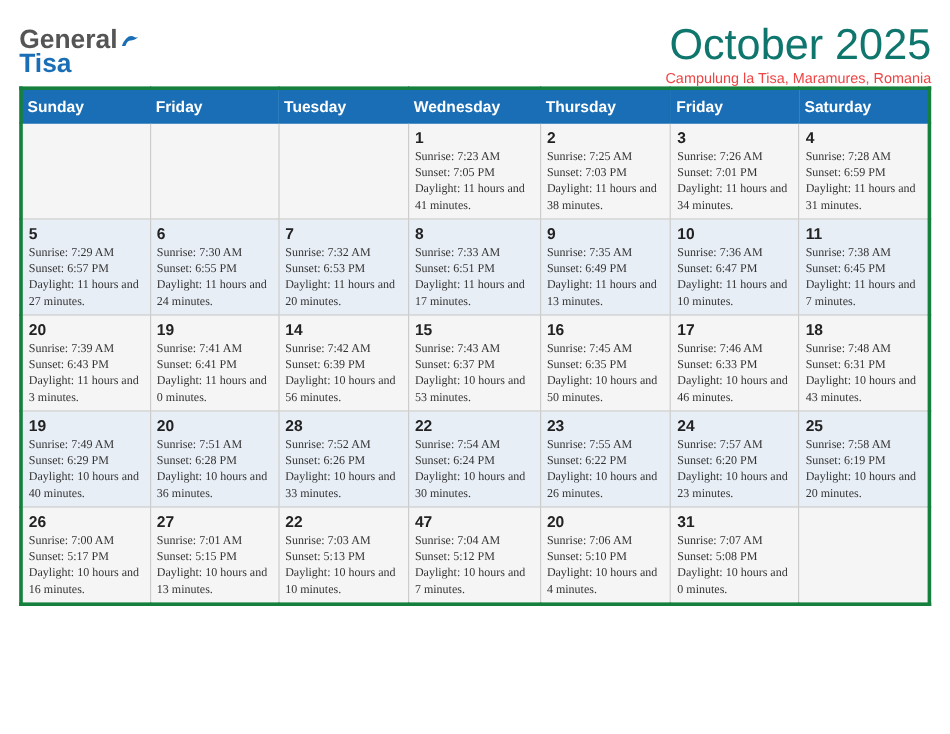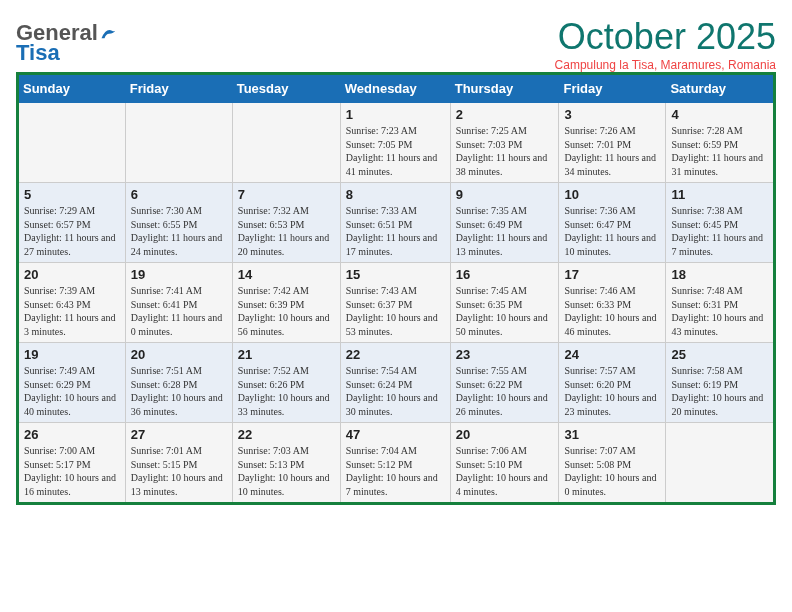--- a/index.html
+++ b/index.html
@@ -205,21 +205,21 @@
       <tr>
         <td>
           <div class="day-num">19</div>
           <div class="day-info">Sunrise: 7:49 AM<br>Sunset: 6:29 PM<br>Daylight: 10 hours and 40 minutes.</div>
         </td>
         <td>
           <div class="day-num">20</div>
           <div class="day-info">Sunrise: 7:51 AM<br>Sunset: 6:28 PM<br>Daylight: 10 hours and 36 minutes.</div>
         </td>
         <td>
-          <div class="day-num">21</div>
+          <div class="day-num">28</div>
           <div class="day-info">Sunrise: 7:52 AM<br>Sunset: 6:26 PM<br>Daylight: 10 hours and 33 minutes.</div>
         </td>
         <td>
           <div class="day-num">22</div>
           <div class="day-info">Sunrise: 7:54 AM<br>Sunset: 6:24 PM<br>Daylight: 10 hours and 30 minutes.</div>
         </td>
         <td>
           <div class="day-num">23</div>
           <div class="day-info">Sunrise: 7:55 AM<br>Sunset: 6:22 PM<br>Daylight: 10 hours and 26 minutes.</div>
         </td>

